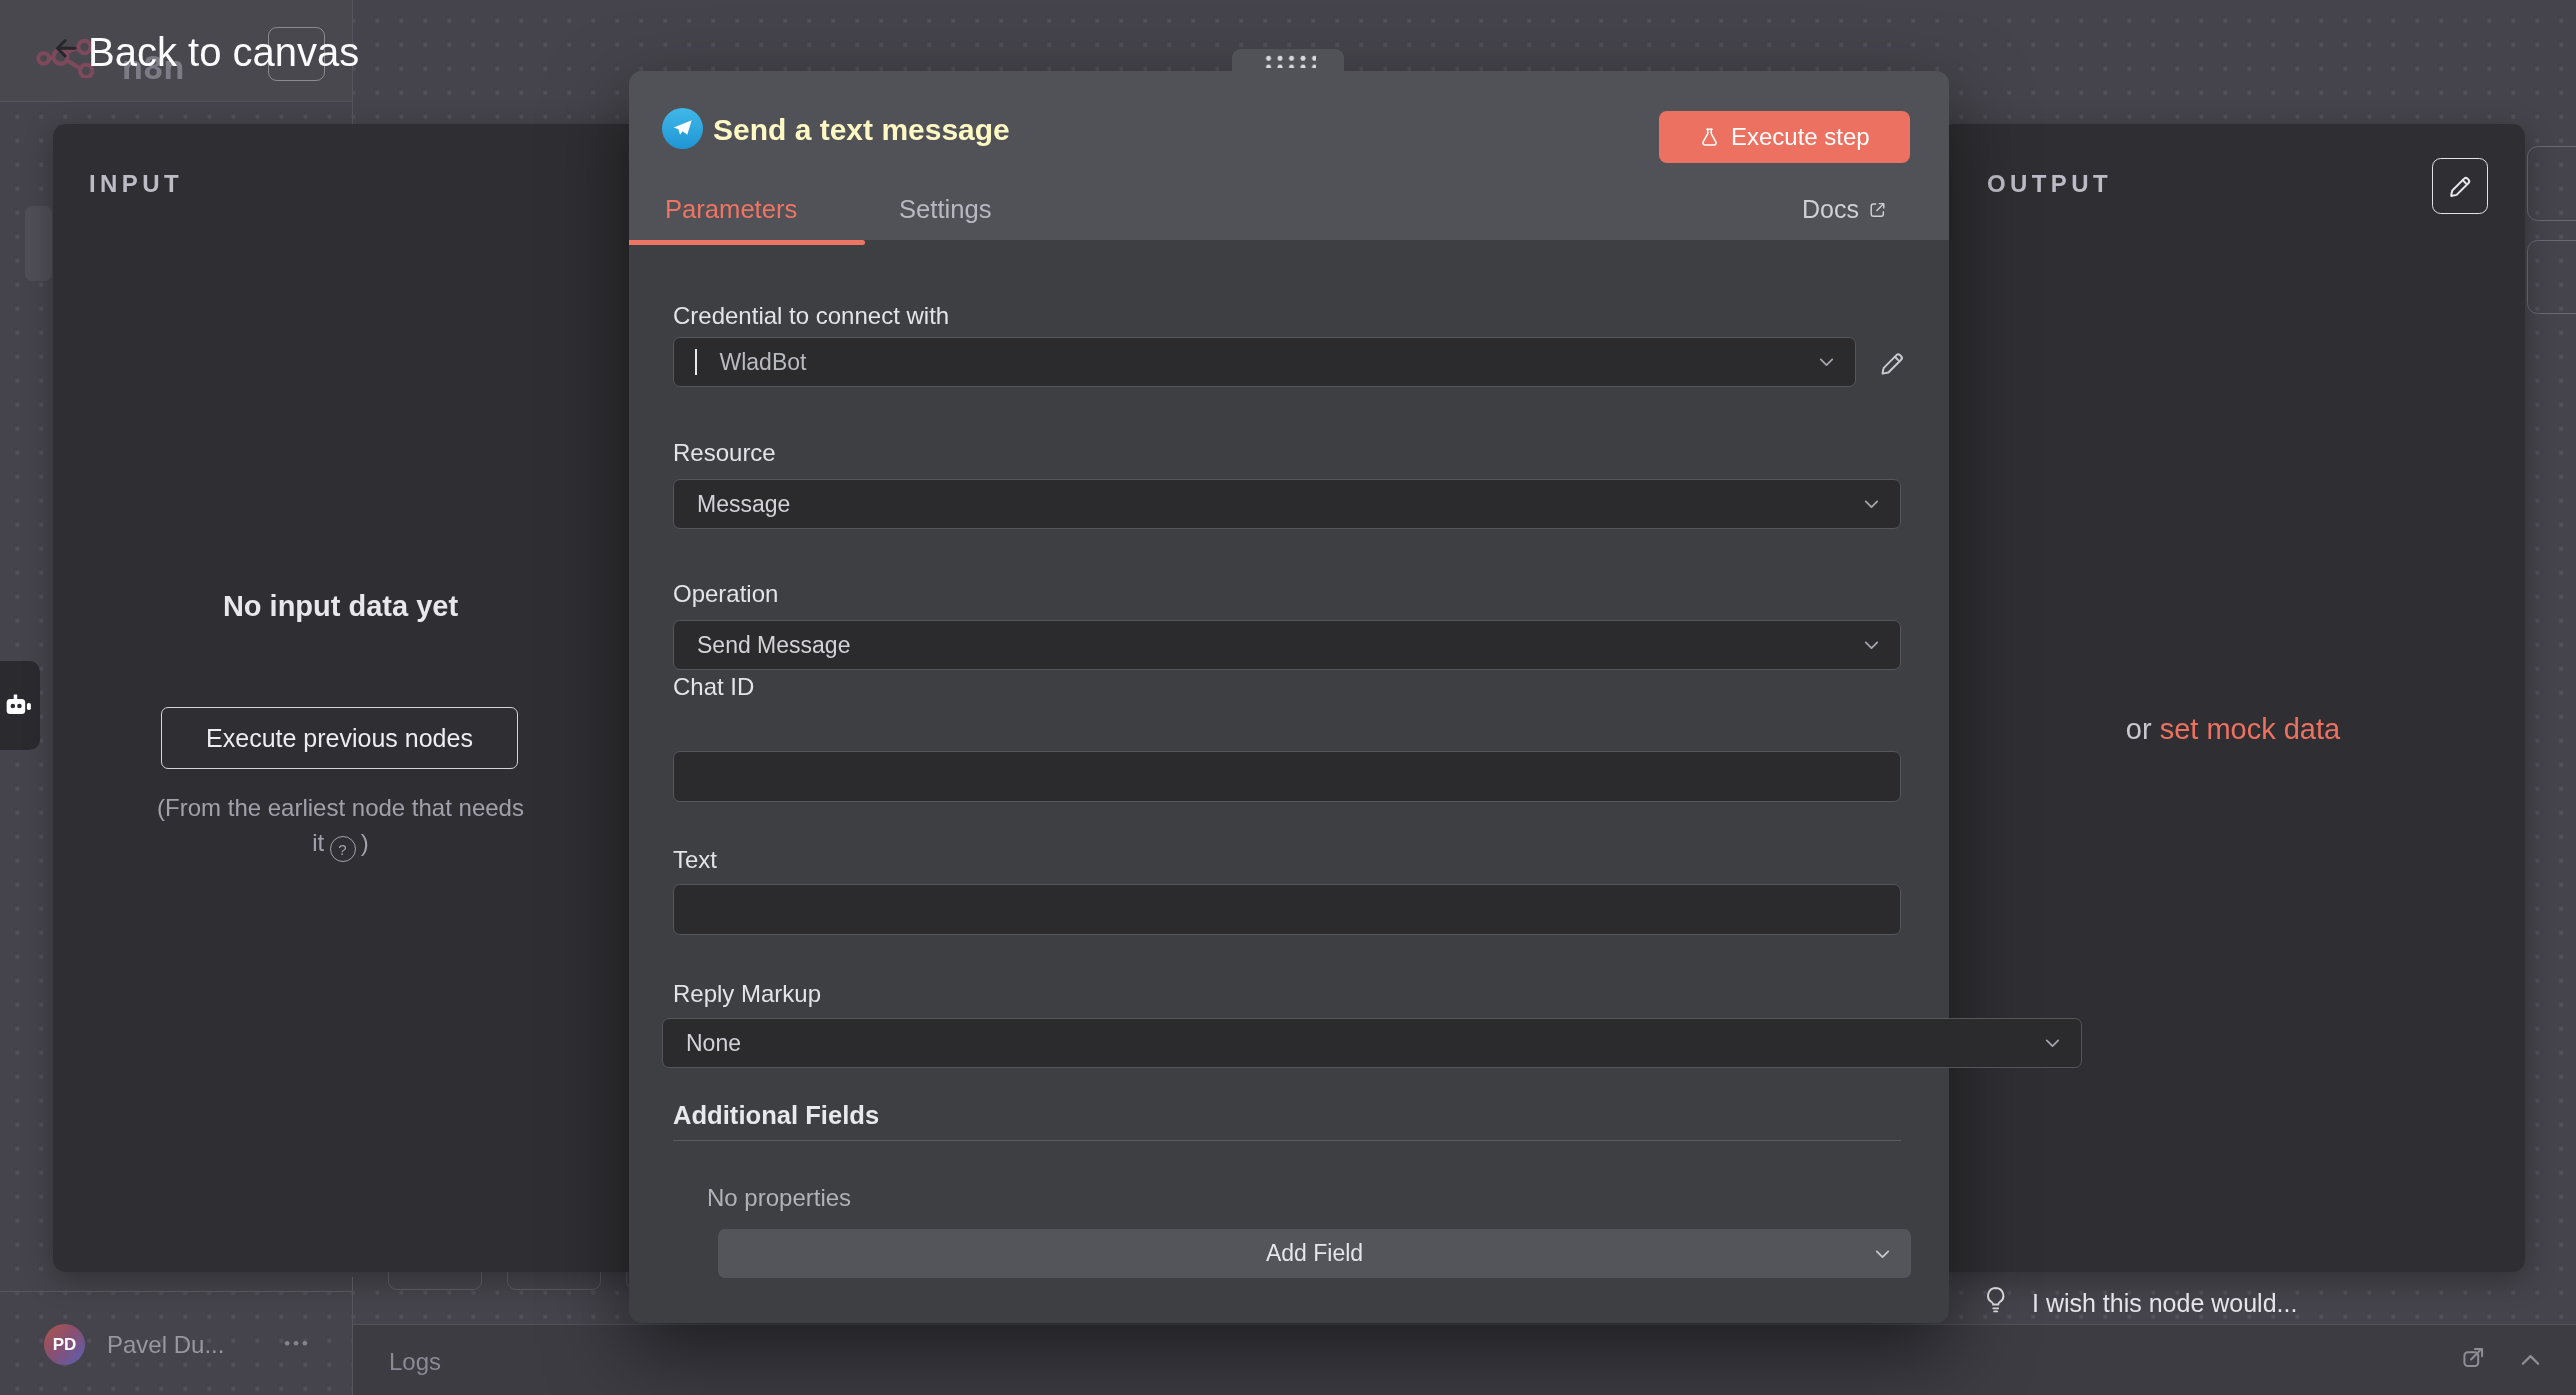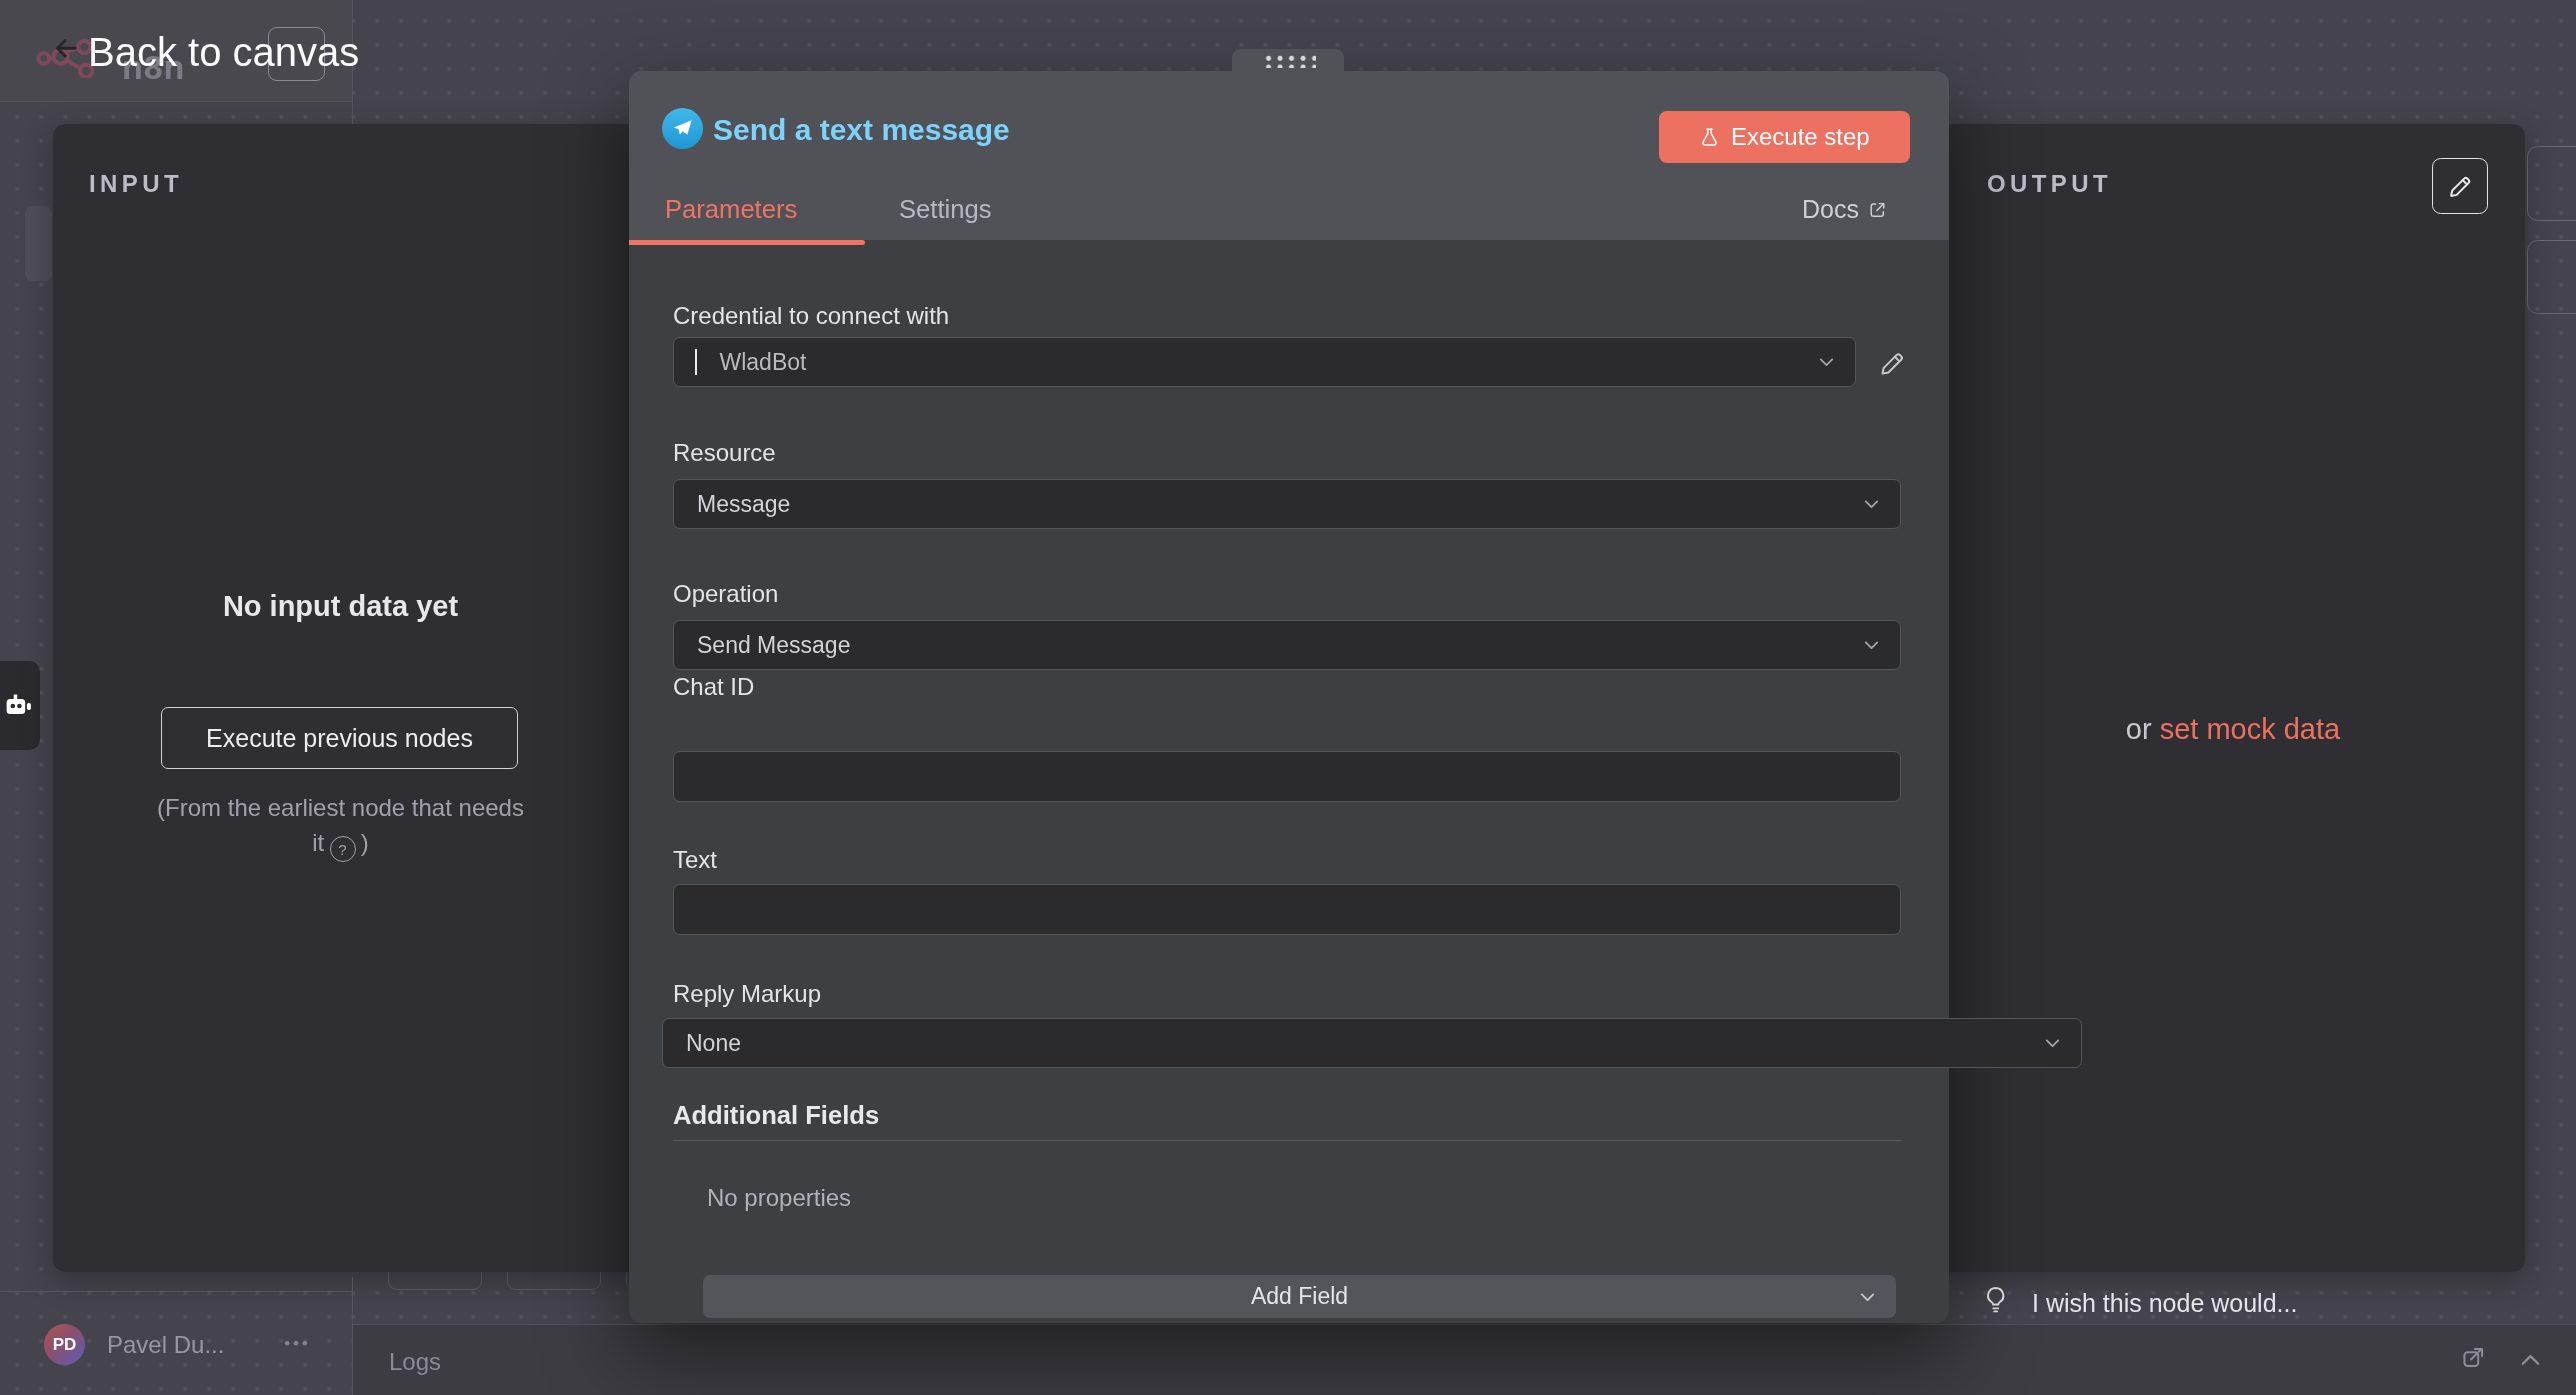--- a/index.html
+++ b/index.html
@@ -31,21 +31,21 @@
   .out-line1{font-size:29px;color:#c9c8d1;}
   .out-line2{font-size:29px;color:#c9c8d1;}
   .link-orange{color:#ed7160;cursor:pointer;}
   .icon-sq-btn{width:56px;height:56px;border:1.8px solid #e2e2e8;border-radius:8.8px;display:flex;align-items:center;justify-content:center;color:#e8e8ee;background:transparent;}
   
   .ndv{left:629px;top:71px;width:1320px;height:1252px;background:#3e3f43;border-radius:12.4px;box-shadow:0 30px 79px rgba(0,0,0,.5);}
   .ndv-header{left:0;top:0;width:100%;height:169px;background:#515257;border-radius:12.4px 12.4px 0 0;}
   .drag-tab{left:603px;top:-22px;width:112px;height:23px;background:#515257;border-radius:8.8px 8.8px 0 0;display:flex;align-items:center;justify-content:center;}
   .drag-dots{width:55px;height:15px;background-image:radial-gradient(circle,#d8d8de 2.3px,transparent 2.7px);background-size:11.5px 8.8px;background-position:1.8px 0.9px;}
   .tg-circle{left:33px;top:37px;width:41px;height:41px;border-radius:50%;background:linear-gradient(180deg,#41b8e8,#1f96d4);display:flex;align-items:center;justify-content:center;}
-  .ndv-title{left:84px;top:42px;font-size:30px;font-weight:600;color:#7dd3fc;white-space:nowrap;}
+  .ndv-title{left:84px;top:42px;font-size:30px;font-weight:600;color:#fef9c3;white-space:nowrap;}
   .exec-btn{left:1030px;top:40px;width:251px;height:52px;background:#ed7160;border:none;border-radius:8px;color:#fff;font-size:24px;display:flex;align-items:center;justify-content:center;gap:10.6px;cursor:pointer;}
   .tab{top:124px;font-size:25.6px;cursor:pointer;}
   .tab-active{color:#ee7464;font-weight:500;}
   .tab-idle{color:#b9b8c2;}
   .docs{left:1173px;top:124px;font-size:25px;color:#d0cfd8;display:flex;align-items:center;gap:8.8px;cursor:pointer;}
   .tab-underline{left:0;top:169px;width:236px;height:5.3px;background:#ee7464;border-radius:0 2.6px 2.6px 0;}
   .f-label{font-size:24px;color:#e3e3e8;}
   .f-box{background:#2b2b2e;border:0.9px solid #55555c;border-radius:7px;box-sizing:border-box;gap:20px;}
   .f-select{display:flex;align-items:center;cursor:pointer;}
   .f-select .val{margin-left:23px;font-size:23px;color:#d2d2d8;}
@@ -270,21 +270,21 @@
       <span class="f-chevron">
         <svg width="25" height="25" viewBox="0 0 24 24" fill="none" stroke="currentColor" stroke-width="1.8" stroke-linecap="round" stroke-linejoin="round">
             <path d="M6.5 9.5l5.5 5.5 5.5-5.5"></path>
           </svg>
       </span>
     </div>
 
     <span class="abs section-title" style="left:44px;top:1030px;">Additional Fields</span>
     <div class="abs divider" style="left:44px;top:1069px;width:1228px;"></div>
     <span class="abs noprops" style="left:78px;top:1101px;margin-top:12px;">No properties</span>
-    <button class="abs addfield" style="left:74px;top:1158px;width:1193px;height:43px;position:absolute;margin-top:46px;">
+    <button class="abs addfield" style="left:89px;top:1158px;width:1193px;height:49px;position:absolute;">
       <span>Add Field</span>
       <span class="f-chevron" style="color:#c6c6cc;">
         <svg width="25" height="25" viewBox="0 0 24 24" fill="none" stroke="currentColor" stroke-width="1.8" stroke-linecap="round" stroke-linejoin="round">
             <path d="M6.5 9.5l5.5 5.5 5.5-5.5"></path>
           </svg>
       </span>
     </button>
   </div>
 
 </div>

